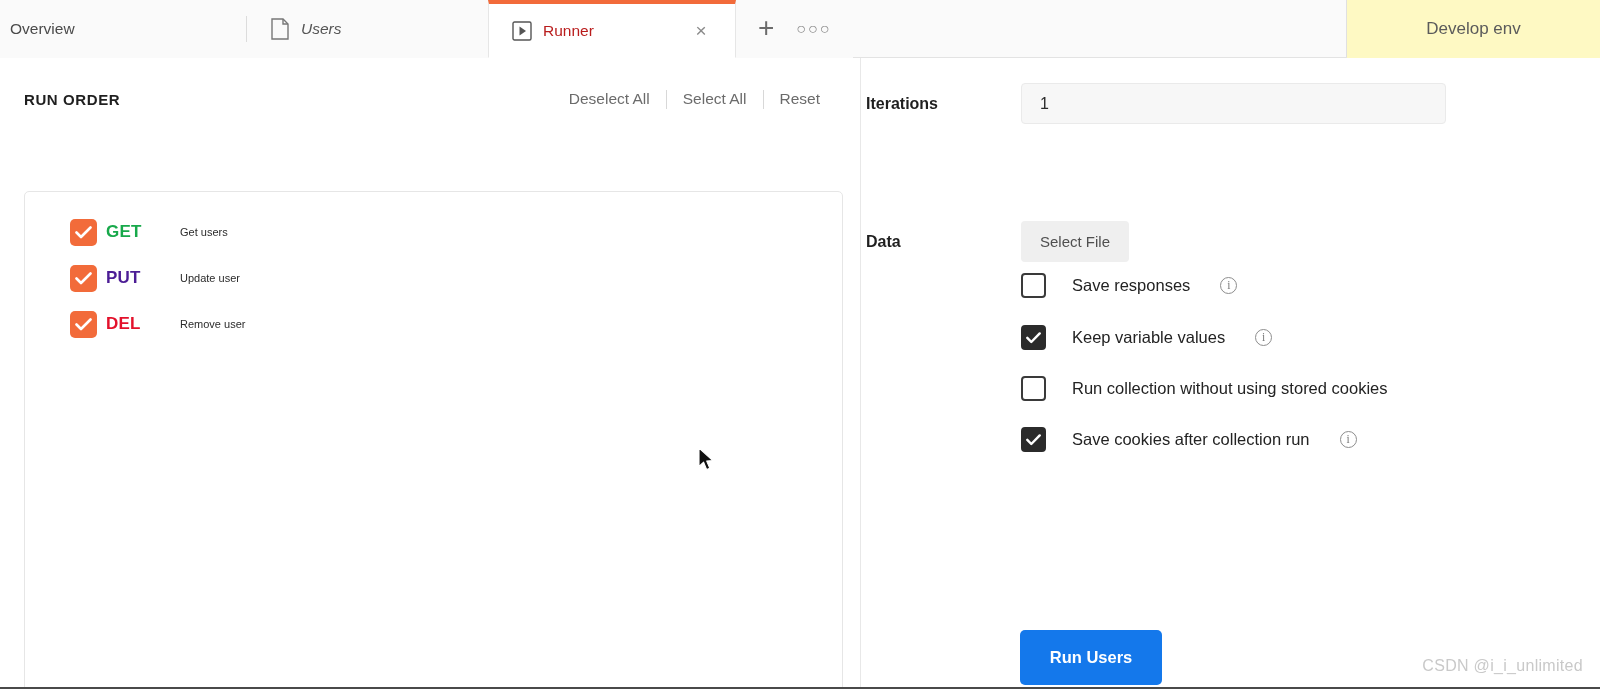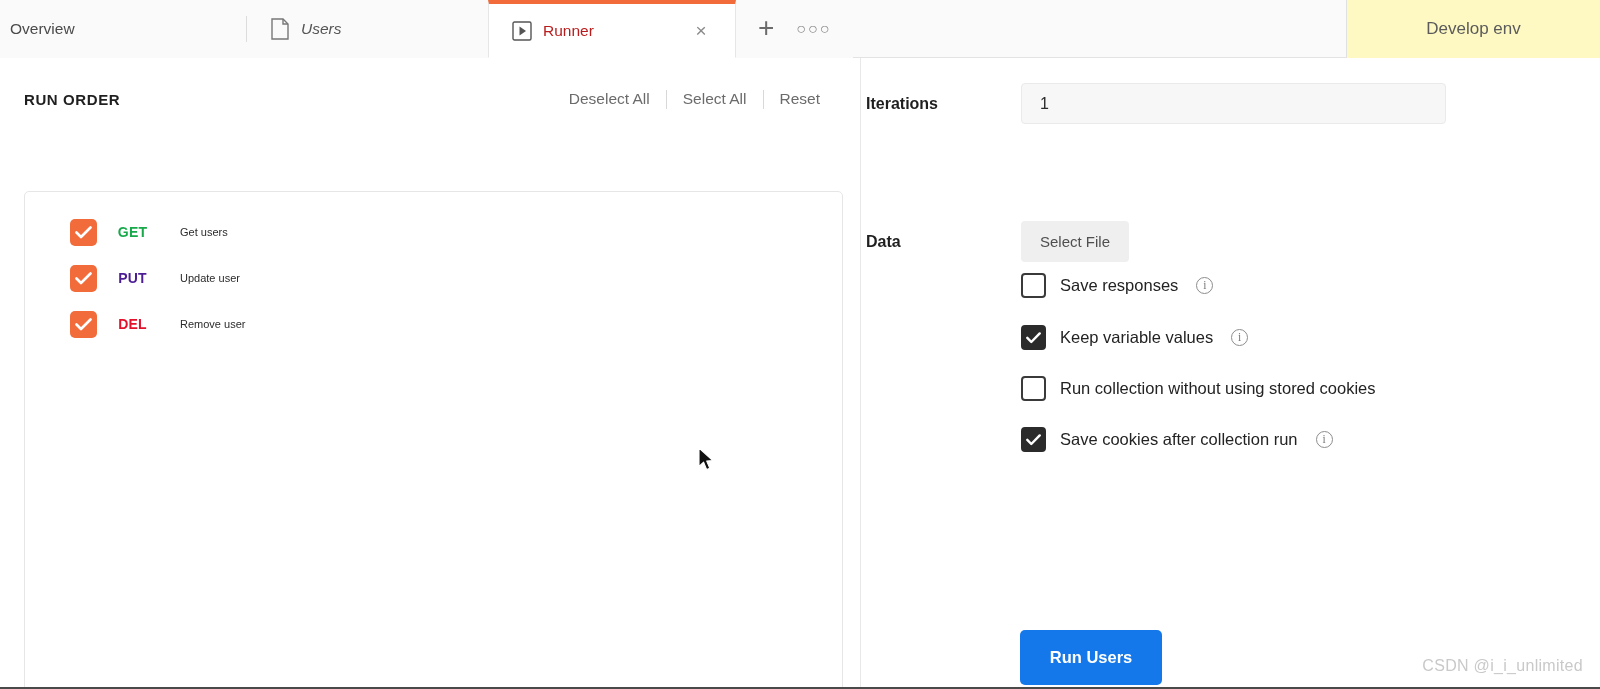--- a/index.html
+++ b/index.html
@@ -140,24 +140,24 @@
     border-radius: 5px;
     background: #f26b3a;
     display: flex; align-items: center; justify-content: center;
     flex: 0 0 auto;
     cursor: pointer;
   }
   .cb-orange svg { display:block; }
   .req-method {
     width: 62px;
     flex: 0 0 auto;
-    text-align: center;
+    text-align: left;
     padding-right: 9px;
     margin-left: 9px;
-    font-size: 14px;
+    font-size: 17px;
     font-weight: 700;
     letter-spacing: 0.2px;
   }
   .m-get  { color: #18a94b; }
   .m-post { color: #e8a317; }
   .m-put  { color: #4c1d95; }
   .m-del  { color: #e3112b; }
   .req-name { font-size: 11px; color: #2b2b2b; margin-left: 12px; }
 
   
@@ -196,21 +196,21 @@
     color: #4f4f4f;
     font-family: "Liberation Sans", sans-serif;
     cursor: pointer;
   }
 
   .opt-row {
     position: absolute;
     left: 160px;
     display: flex;
     align-items: center;
-    gap: 14px;
+    gap: 26px;
     cursor: pointer;
   }
   .cb-sq {
     width: 25px; height: 25px;
     border: 2px solid #3a3a3a;
     border-radius: 4px;
     background: #fff;
     display: flex; align-items: center; justify-content: center;
     flex: 0 0 auto;
     cursor: pointer;

